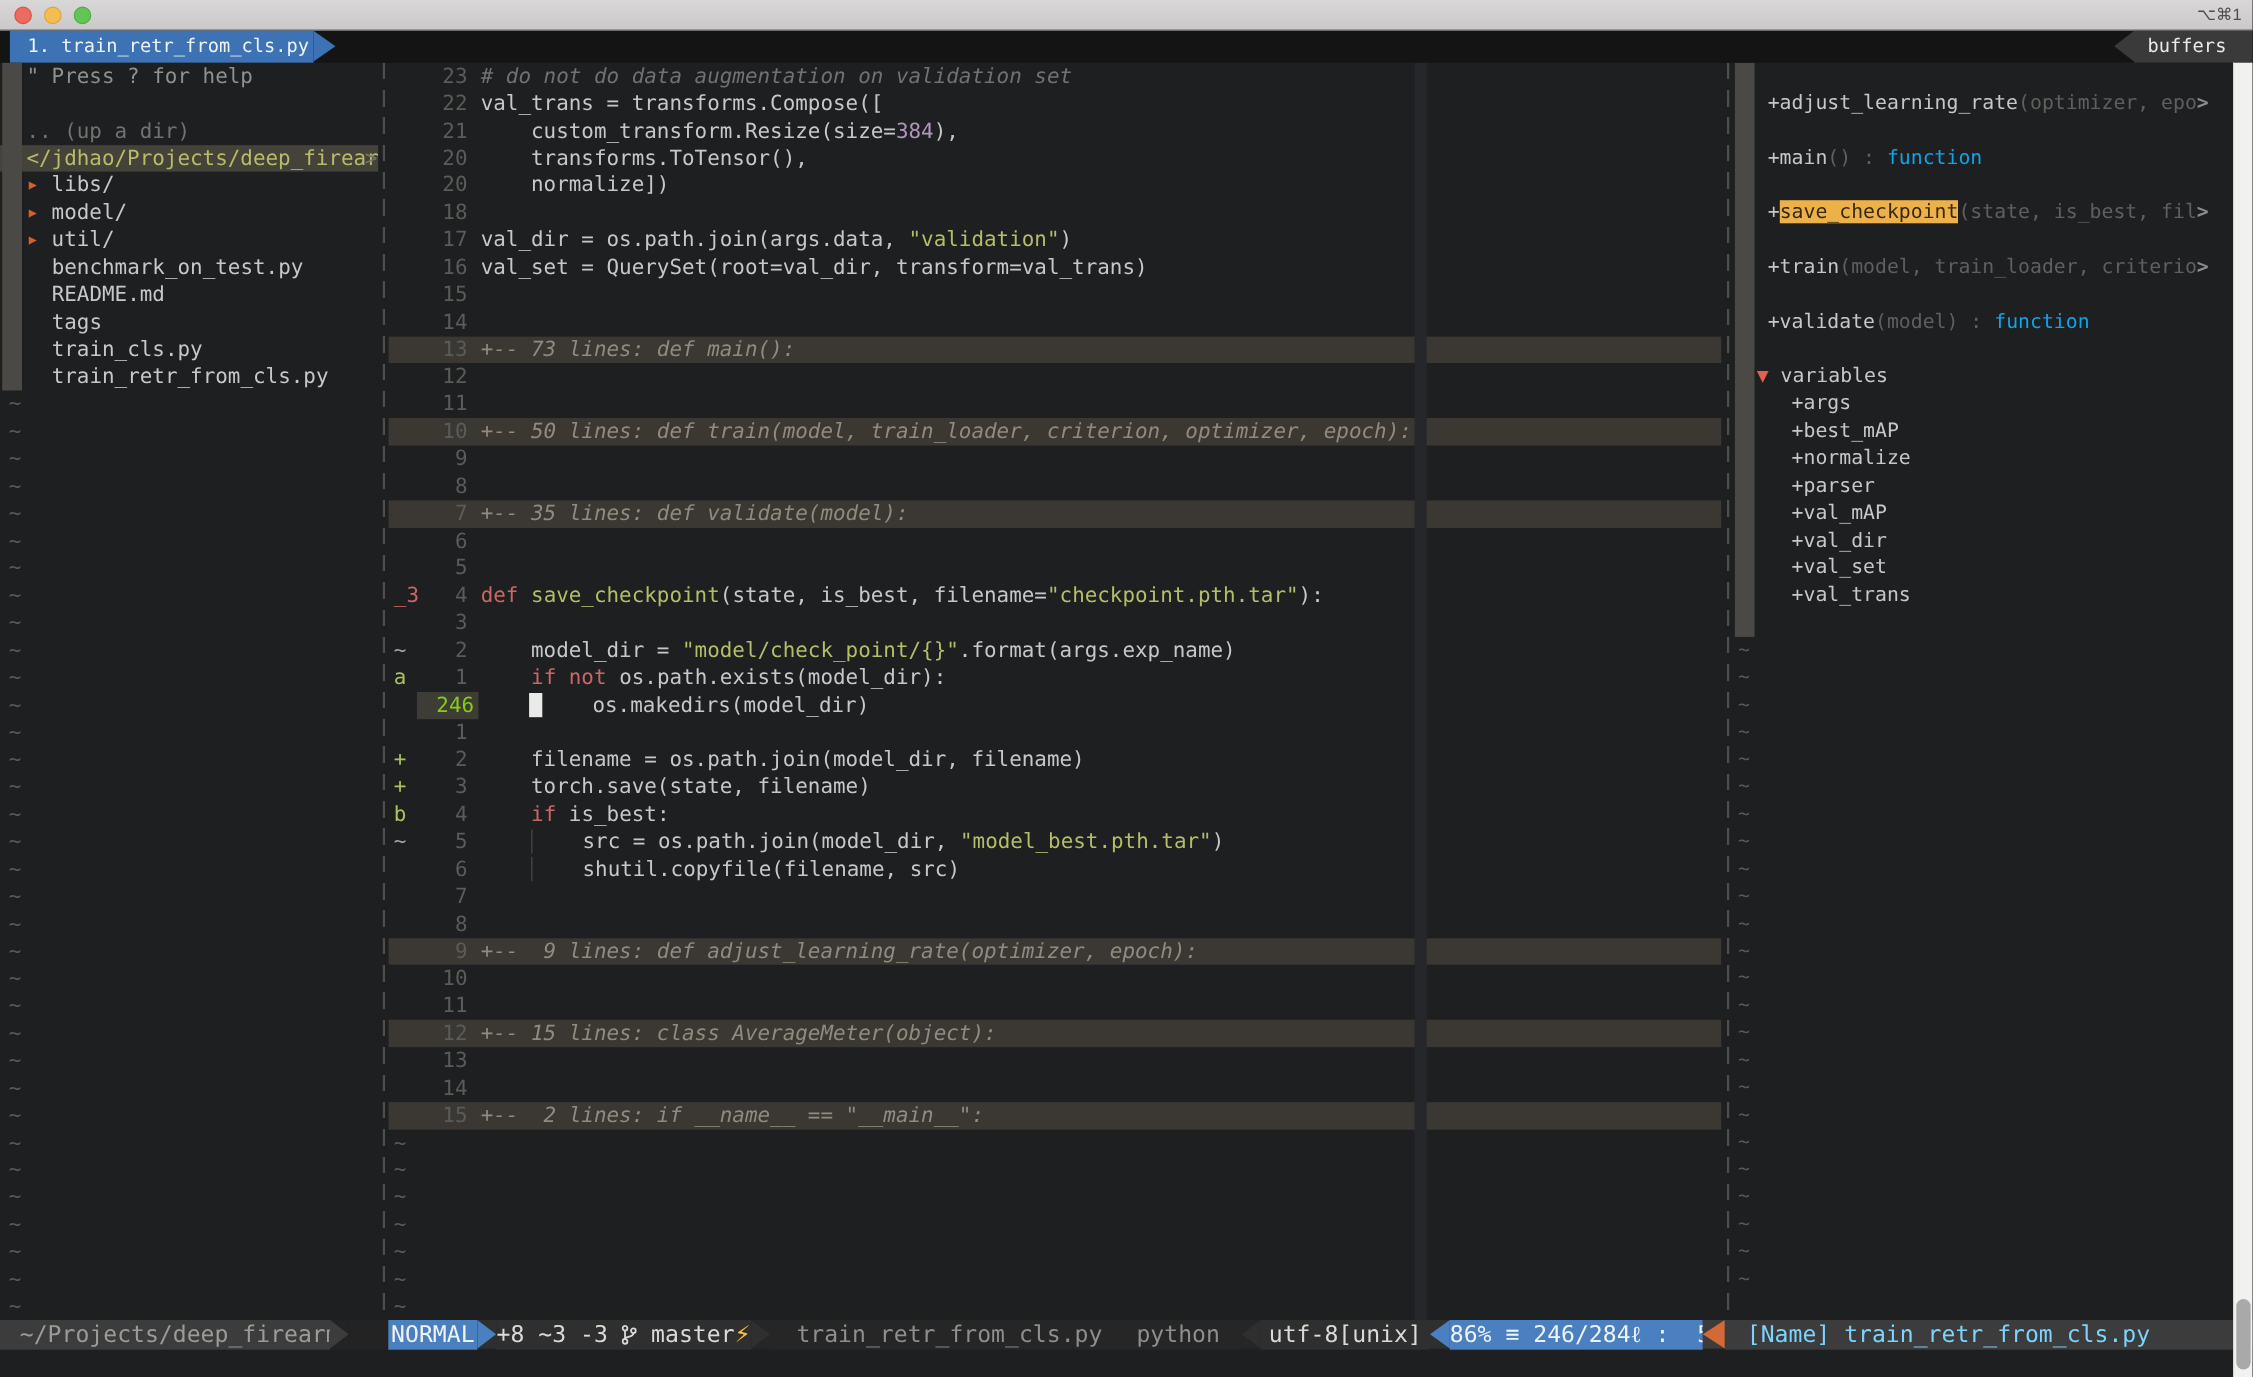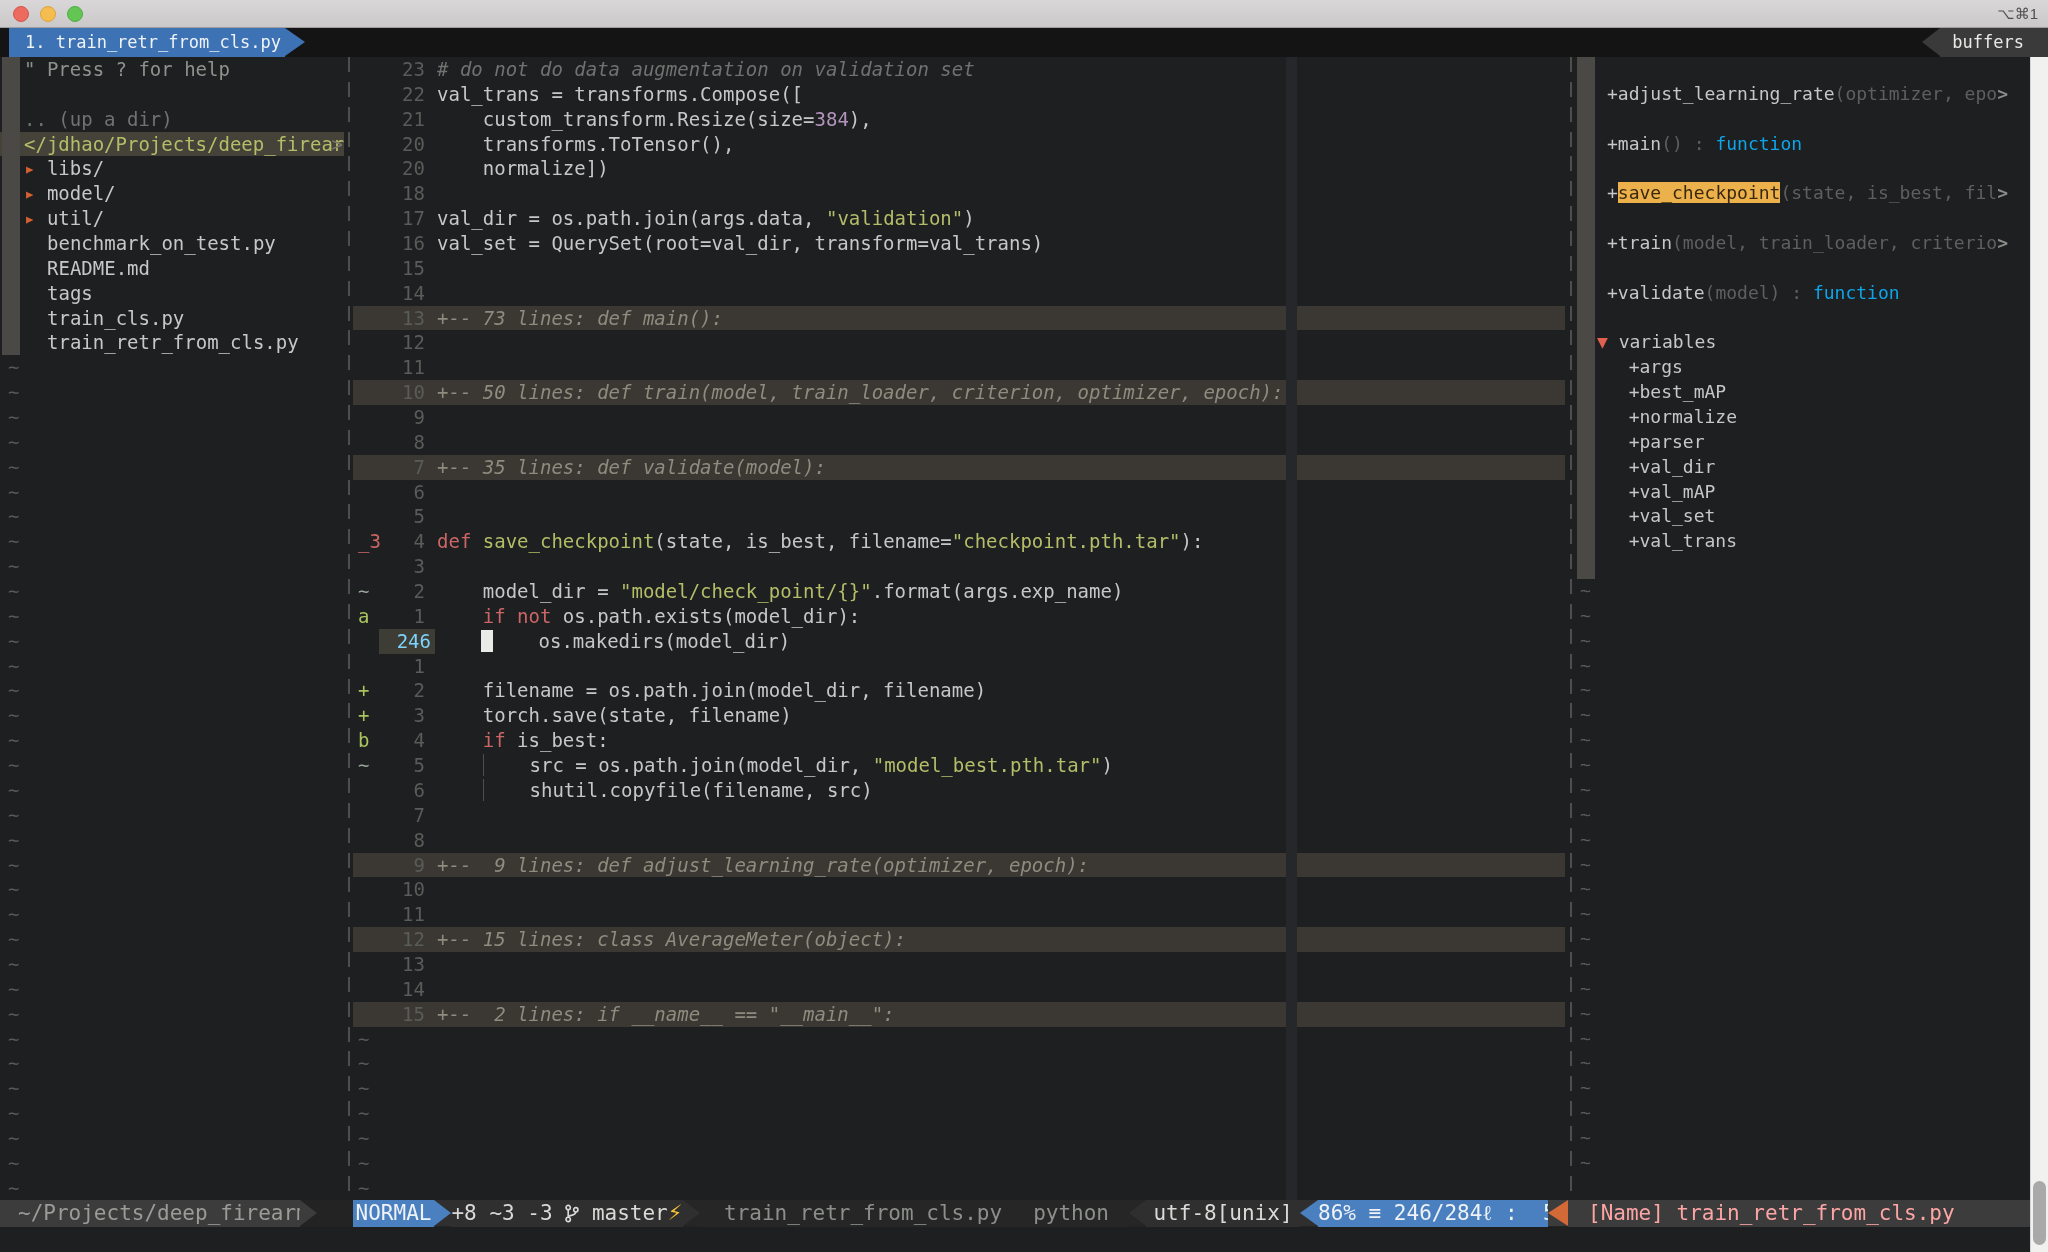--- a/index.html
+++ b/index.html
@@ -56,21 +56,21 @@
   .t-tilde{ color:#565b58; padding-left:8px; }
   .nt-bar { position:absolute; left:2px; top:0; width:18px; height:298px; background:#4b4945; z-index:3; }
 
   
   .ccol { position:absolute; left:933px; top:0; bottom:0; width:11px; background:#25272b; }
   .crow { display:flex; }
   .crow.fold { background:#3b3834; }
   .sign { flex:none; width:26px; padding-left:5px; }
   .sg-red { color:#cc6666; } .sg-green { color:#a9c35f; } .sg-teal { color:#9aa79a; }
   .lnum { flex:none; width:46px; text-align:right; color:#595c58; }
-  .lnum.cur { background:#3d3c35; color:#7dd3fc; padding:0 4px; width:56px; }
+  .lnum.cur { background:#3d3c35; color:#84cc16; padding:0 4px; width:56px; }
   .ctext { flex:1; padding-left:12px; }
   .crow.fold .ctext { color:#8f8b7e; font-style:italic; }
   .c-tilde { color:#565b58; padding-left:5px; }
   .cm { color:#6f7370; font-style:italic; }
   .tx { color:#c5c8c6; }
   .kw { color:#cc6666; }
   .fn { color:#b3bd66; }
   .str{ color:#b5bd68; }
   .num{ color:#b294bb; }
   .guide { border-left:1px solid #4e4e4e; }
@@ -235,22 +235,22 @@
         <div class="row grow"></div>
         <div class="row grow"><span class="tg-name">+train</span><span class="tg-args">(model, train_loader, criterio</span><span class="tg-trunc">&gt;</span></div>
         <div class="row grow"></div>
         <div class="row grow"><span class="tg-name">+validate</span><span class="tg-args">(model)</span><span class="tg-args"> : </span><span class="tg-type">function</span></div>
         <div class="row grow"></div>
         <div class="row grow kindrow"><span class="tg-kind">▼ </span><span class="tg-name">variables</span></div>
         <div class="row grow"><span class="tg-name">  +args</span></div>
         <div class="row grow"><span class="tg-name">  +best_mAP</span></div>
         <div class="row grow"><span class="tg-name">  +normalize</span></div>
         <div class="row grow"><span class="tg-name">  +parser</span></div>
+        <div class="row grow"><span class="tg-name">  +val_mAP</span></div>
         <div class="row grow"><span class="tg-name">  +val_dir</span></div>
-        <div class="row grow"><span class="tg-name">  +val_mAP</span></div>
         <div class="row grow"><span class="tg-name">  +val_set</span></div>
         <div class="row grow"><span class="tg-name">  +val_trans</span></div>
         <div class="row g-tilde">~</div>
         <div class="row g-tilde">~</div>
         <div class="row g-tilde">~</div>
         <div class="row g-tilde">~</div>
         <div class="row g-tilde">~</div>
         <div class="row g-tilde">~</div>
         <div class="row g-tilde">~</div>
         <div class="row g-tilde">~</div>
@@ -288,21 +288,21 @@
               <path d="M2.5 4.5 v6 M8.5 6.3 c0 3.2 -6 2.2 -6 4.2"></path>
             </g>
           </svg></span><span> master</span><span class="bolt" style="color: rgb(242, 195, 53);">⚡</span></div>
       <div class="sl-arrow" style="border-top: 13.5px solid transparent; border-bottom: 13.5px solid transparent; border-left: 17px solid rgb(47, 47, 47); background: rgb(38, 38, 38);"></div>
       <div class="sl-seg" style="background: rgb(38, 38, 38); color: rgb(140, 143, 139); flex: 1 1 0%; padding-left: 24px; display: flex; justify-content: space-between;"><span>train_retr_from_cls.py</span><span style="padding-right: 20px;">python</span></div>
       <div class="sl-arrow" style="border-top: 13.5px solid transparent; border-bottom: 13.5px solid transparent; border-right: 17px solid rgb(47, 47, 47); background: rgb(38, 38, 38);"></div>
       <div class="sl-seg" style="background: rgb(47, 47, 47); color: rgb(218, 218, 216); width: 154px; flex: 0 0 auto; text-align: center;">utf-8[unix]</div>
       <div class="sl-arrow" style="border-top: 13.5px solid transparent; border-bottom: 13.5px solid transparent; border-right: 18px solid rgb(74, 128, 191); background: rgb(47, 47, 47);"></div>
       <div class="sl-seg" style="background: rgb(74, 128, 191); color: rgb(238, 242, 246); width: 230px; flex: 0 0 auto; text-align: center;">86% ≡ 246/284ℓ :  5</div>
       <div class="sl-arrow" style="border-top: 13.5px solid transparent; border-bottom: 13.5px solid transparent; border-right: 20px solid rgb(210, 105, 55); background: rgb(60, 60, 60);"></div>
-      <div class="sl-seg" style="background: rgb(60, 60, 60); color: #fca5a5; width: 480px; flex: 0 0 auto; padding-left: 20px;">[Name] train_retr_from_cls.py</div>
+      <div class="sl-seg" style="background: rgb(60, 60, 60); color: #7dd3fc; width: 480px; flex: 0 0 auto; padding-left: 20px;">[Name] train_retr_from_cls.py</div>
     </div>
   <div class="cmdline"></div>
 
   <div class="rscroll">
     <div class="rthumb"></div>
   </div>
 
 </div>
 
 </body></html>

